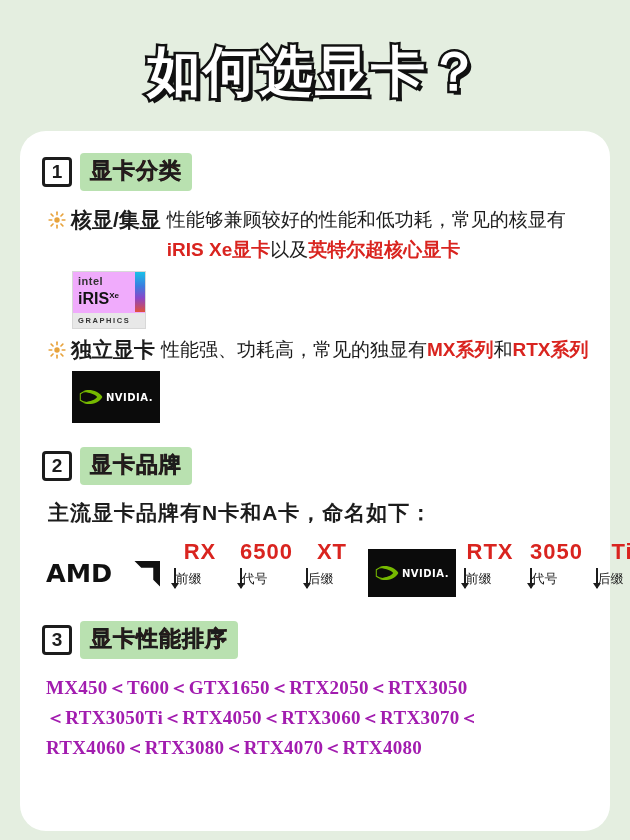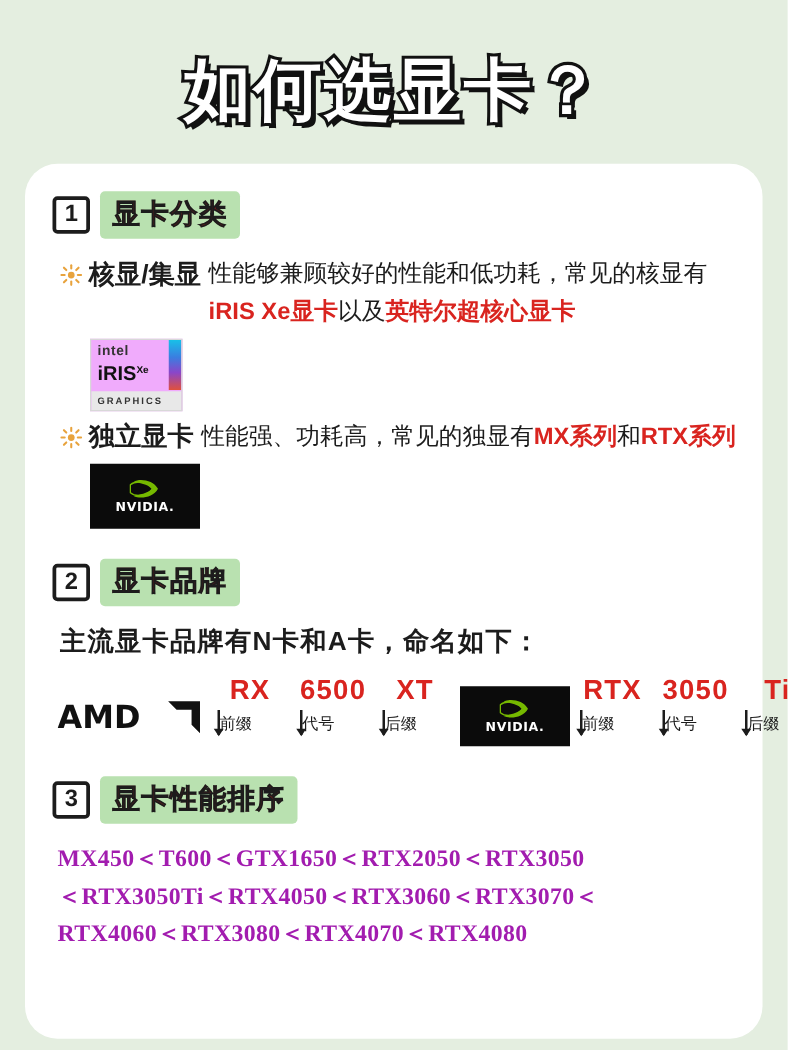--- a/index.html
+++ b/index.html
@@ -146,21 +146,21 @@
     letter-spacing: 1.6px;
     color: #333;
     padding: 3px 16px 3px 5px;
     font-weight: 600;
   }
   .nvidia-logo {
     width: 88px;
     height: 52px;
     background: #0b0b0b;
     display: flex;
-    flex-direction: column;
+    flex-direction: row;
     align-items: center;
     justify-content: center;
     gap: 1px;
   }
   .nvidia-logo.small { width: 88px; height: 48px; }
   .nv-eye {
     width: 26px; height: 18px;
   }
   .nv-text {
     color: #ffffff;

